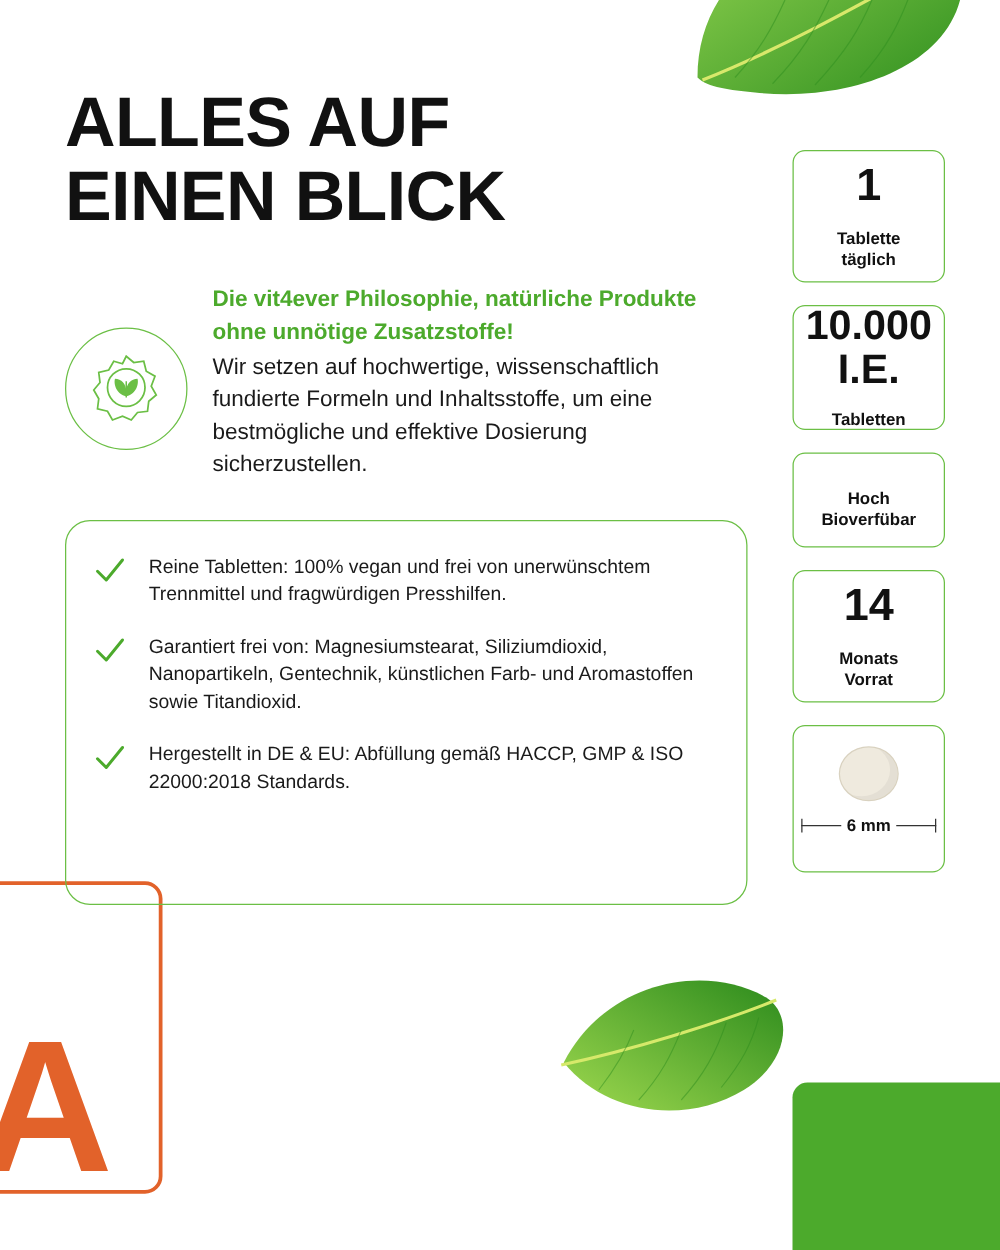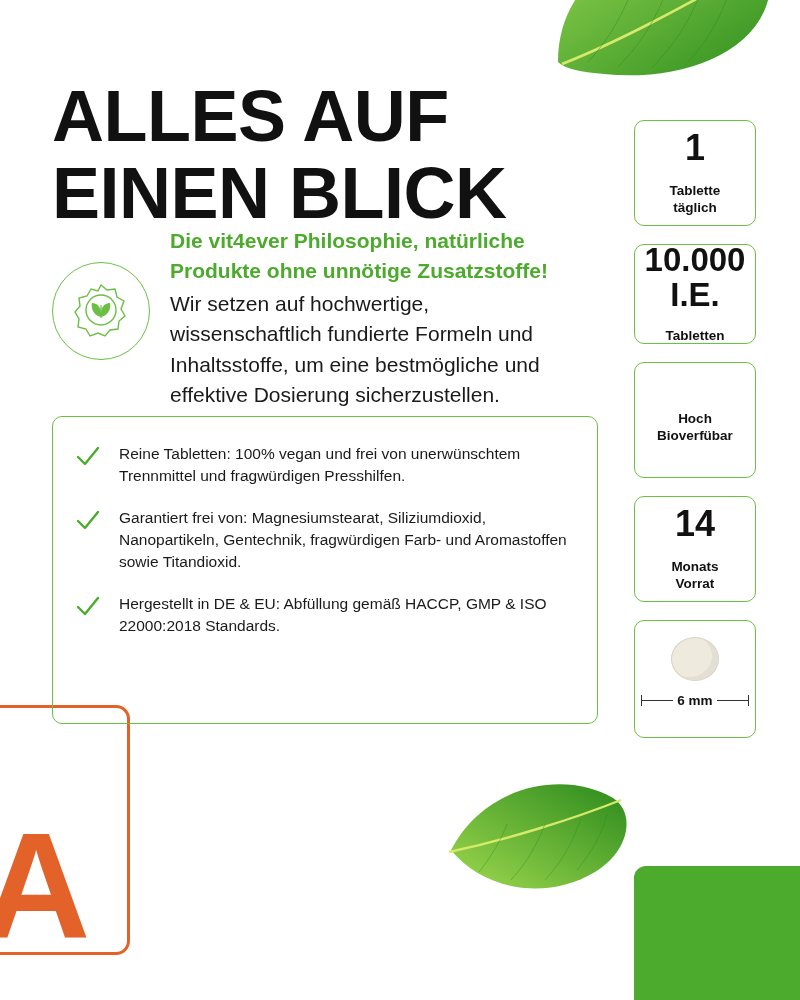--- a/index.html
+++ b/index.html
@@ -71,21 +71,21 @@
     height: 134px;
     background: #4caa2c;
     border-radius: 12px 0 0 0;
   }
 
   
   .headline {
     position: absolute;
     left: 52px;
     top: 30px;
-    font-size: 72px;
+    font-size: 56px;
     line-height: 1.07;
     font-weight: 800;
     letter-spacing: -0.5px;
     color: #111111;
     text-transform: uppercase;
     white-space: pre-line;
   }
 
   
   .philo {
@@ -101,41 +101,41 @@
     width: 96px;
     height: 96px;
     border-radius: 50%;
     border: 1.6px solid #6bbf45;
     display: flex;
     align-items: center;
     justify-content: center;
     margin-top: 38px;
   }
   .philo-text {
-    font-size: 21px;
+    font-size: 18px;
     line-height: 1.45;
     color: #1a1a1a;
     padding-top: 2px;
   }
   .philo-lead {
     color: #4caa2c;
     font-weight: 700;
     display: block;
     margin-bottom: 2px;
   }
 
   
   .checklist {
     position: absolute;
     left: 52px;
     top: 416px;
     width: 546px;
     height: 308px;
     border: 1.6px solid #6bbf45;
-    border-radius: 10px;
+    border-radius: 20px;
     box-sizing: border-box;
     padding: 26px 22px 0 22px;
   }
   .check-item {
     display: flex;
     gap: 18px;
     margin-bottom: 20px;
   }
   .check-mark {
     flex: 0 0 auto;
@@ -182,21 +182,21 @@
   .badge-sub {
     font-size: 13.5px;
     font-weight: 700;
     color: #111111;
     line-height: 1.25;
     white-space: pre-line;
     margin-top: 16px;
   }
   .badge-1 { height: 106px; }
   .badge-2 { height: 100px; }
-  .badge-3 { height: 116px; }
+  .badge-3 { height: 76px; }
   .badge-4 { height: 106px; }
   .badge-5 { height: 118px; justify-content: flex-start; padding-top: 16px;}
 
   
   .tablet-pill {
     width: 46px;
     height: 42px;
     border-radius: 50%;
     background: #efeade;
     border: 1px solid #d9d2c0;
@@ -305,21 +305,21 @@
       <svg class="check-mark" viewBox="0 0 26 26">
         <path d="M3 13 L10 20 L23 4" fill="none" stroke="#4caa2c" stroke-width="2.4" stroke-linecap="round" stroke-linejoin="round"></path>
       </svg>
       <div class="check-text">Reine Tabletten: 100% vegan und frei von unerwünschtem Trennmittel und fragwürdigen Presshilfen.</div>
     </div>
 
     <div class="check-item">
       <svg class="check-mark" viewBox="0 0 26 26">
         <path d="M3 13 L10 20 L23 4" fill="none" stroke="#4caa2c" stroke-width="2.4" stroke-linecap="round" stroke-linejoin="round"></path>
       </svg>
-      <div class="check-text">Garantiert frei von: Magnesiumstearat, Siliziumdioxid, Nanopartikeln, Gentechnik, fragwürdigen Farb- und Aromastoffen
+      <div class="check-text">Garantiert frei von: Magnesiumstearat, Siliziumdioxid, Nanopartikeln, Gentechnik, künstlichen Farb- und Aromastoffen
 sowie Titandioxid.</div>
     </div>
 
     <div class="check-item">
       <svg class="check-mark" viewBox="0 0 26 26">
         <path d="M3 13 L10 20 L23 4" fill="none" stroke="#4caa2c" stroke-width="2.4" stroke-linecap="round" stroke-linejoin="round"></path>
       </svg>
       <div class="check-text">Hergestellt in DE &amp; EU: Abfüllung gemäß HACCP, GMP &amp; ISO 22000:2018 Standards.</div>
     </div>
 

